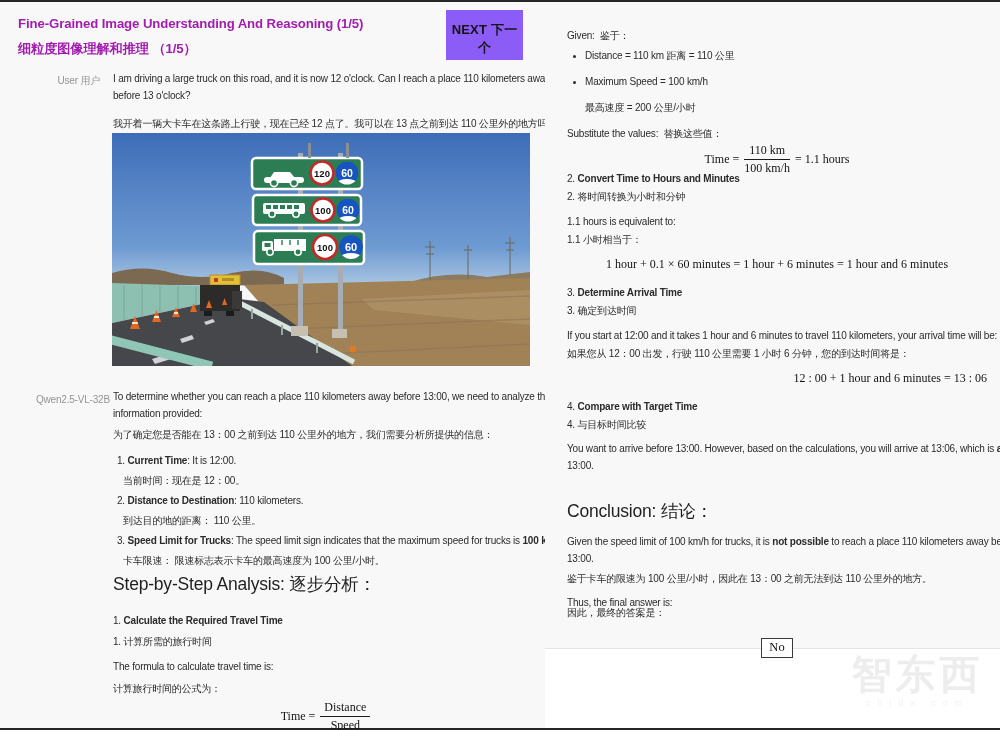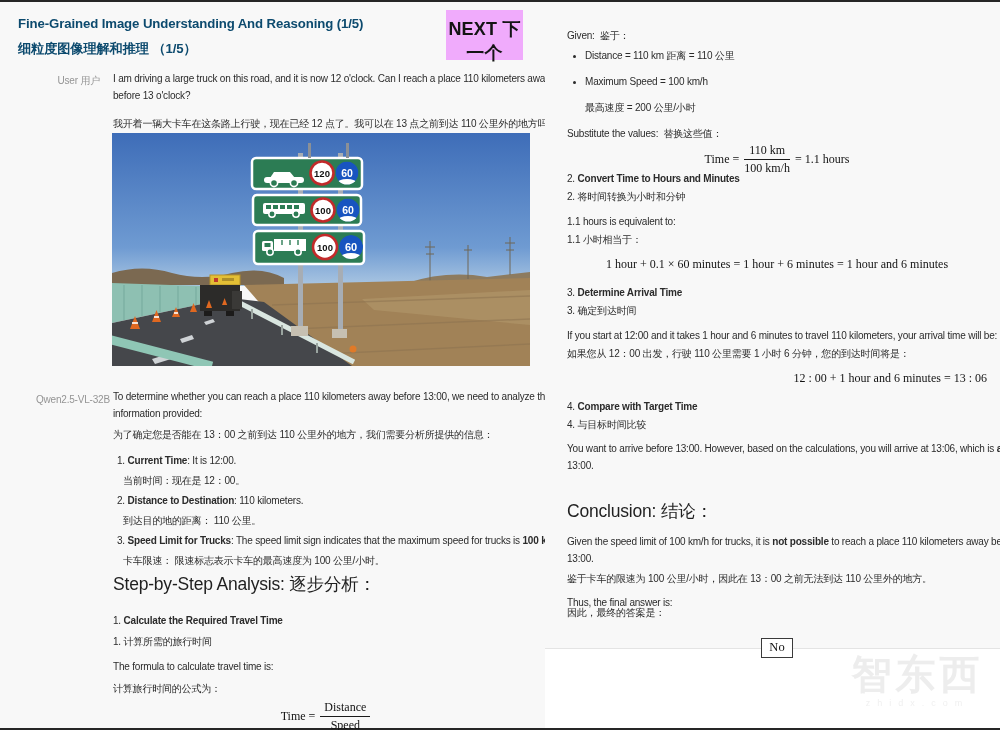--- a/index.html
+++ b/index.html
@@ -8,33 +8,33 @@
     background:#ffffff;color:#2b2b2b;
     font-family:"Liberation Sans","DejaVu Sans",sans-serif;
   }
   .abs{position:absolute;}
   .edge{position:absolute;left:0;width:1000px;height:2px;background:#262626;}
   .col{position:absolute;background:#f8f8f8;}
   .t{font-size:10px;line-height:17px;letter-spacing:-0.2px;color:#2b2b2b;}
   .nw{white-space:nowrap;}
   .bold{font-weight:700;}
   .gray{color:#949494;}
-  .h1{font-size:13.2px;font-weight:700;color:#0c4a6e;letter-spacing:-0.1px;}
+  .h1{font-size:13.2px;font-weight:700;color:#a21caf;letter-spacing:-0.1px;}
   .h2{font-size:17.5px;color:#1f1f1f;letter-spacing:-0.2px;white-space:nowrap;}
   .fx{font-family:"Liberation Serif","DejaVu Serif",serif;font-size:12px;color:#121212;letter-spacing:0;}
   .fr{display:inline-block;vertical-align:middle;text-align:center;}
   .fr .fn{display:block;border-bottom:1px solid #1a1a1a;padding:0 4px 1px;}
   .fr .fd{display:block;padding-top:1px;}
   .fpart{vertical-align:middle;margin:0 5px;}
   .center{text-align:center;}
   .boxed{display:inline-block;border:1px solid #3a3a3a;padding:1px 7px 2px;
     font-family:"Liberation Serif","DejaVu Serif",serif;font-size:12.5px;color:#111;background:#fff;}
-  .nextbtn{background:#f0abfc;border:none;cursor:pointer;text-align:center;
+  .nextbtn{background:#8b5cf6;border:none;cursor:pointer;text-align:center;
     font-family:"Liberation Sans","DejaVu Sans",sans-serif;
-    font-size:18px;font-weight:700;color:#141414;padding:7px 0 0 0;letter-spacing:0.2px;}
+    font-size:13px;font-weight:700;color:#141414;padding:7px 0 0 0;letter-spacing:0.2px;}
   .lblcol{width:64px;text-align:right;font-size:10px;letter-spacing:-0.2px;}
   .wm{color:#ededed;text-align:center;user-select:none;}
   .wm .wm-logo{font-size:40px;font-weight:700;letter-spacing:4px;line-height:44px;}
   .wm .wm-site{font-size:9px;letter-spacing:7px;color:#f0f0f0;margin-top:2px;}
   .dot{display:inline-block;width:3px;height:3px;border-radius:50%;background:#2b2b2b;vertical-align:middle;margin-right:9px;}
 </style>
 </head>
 <body>
 
 <div class="edge" style="top:0;"></div>

